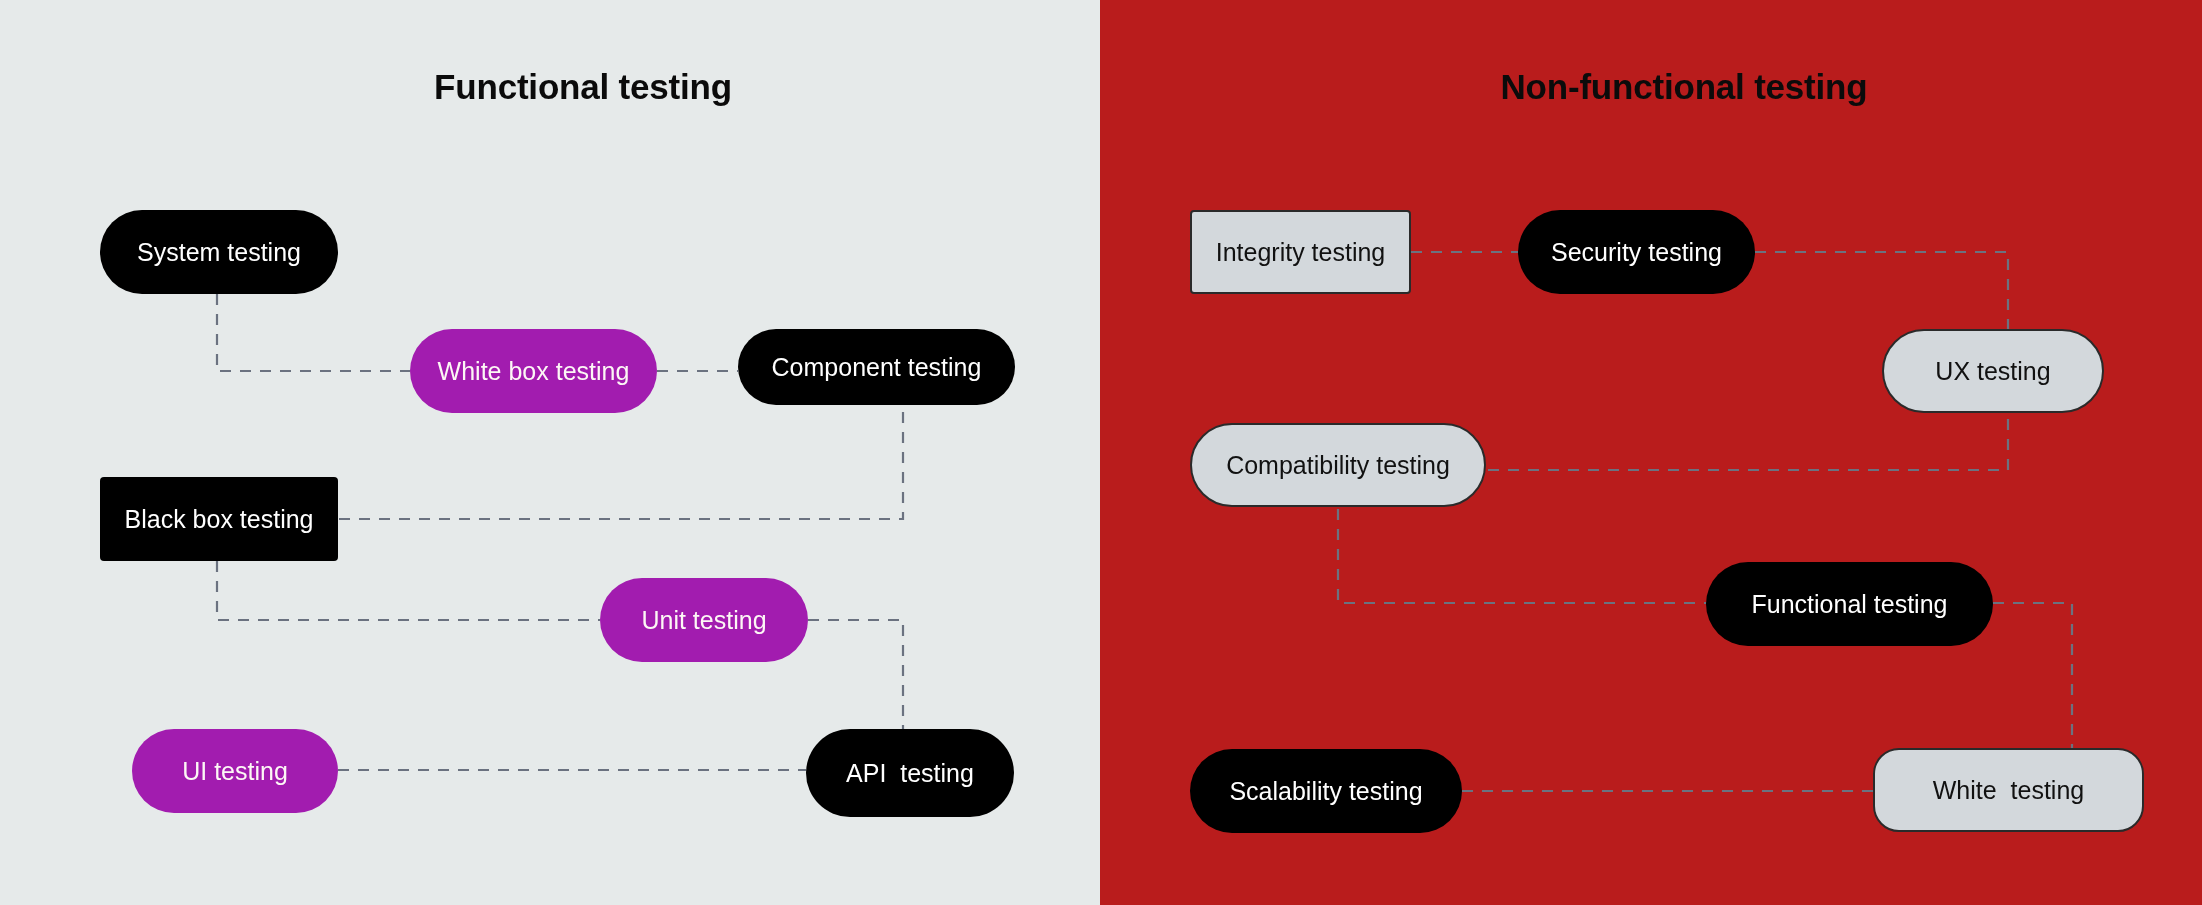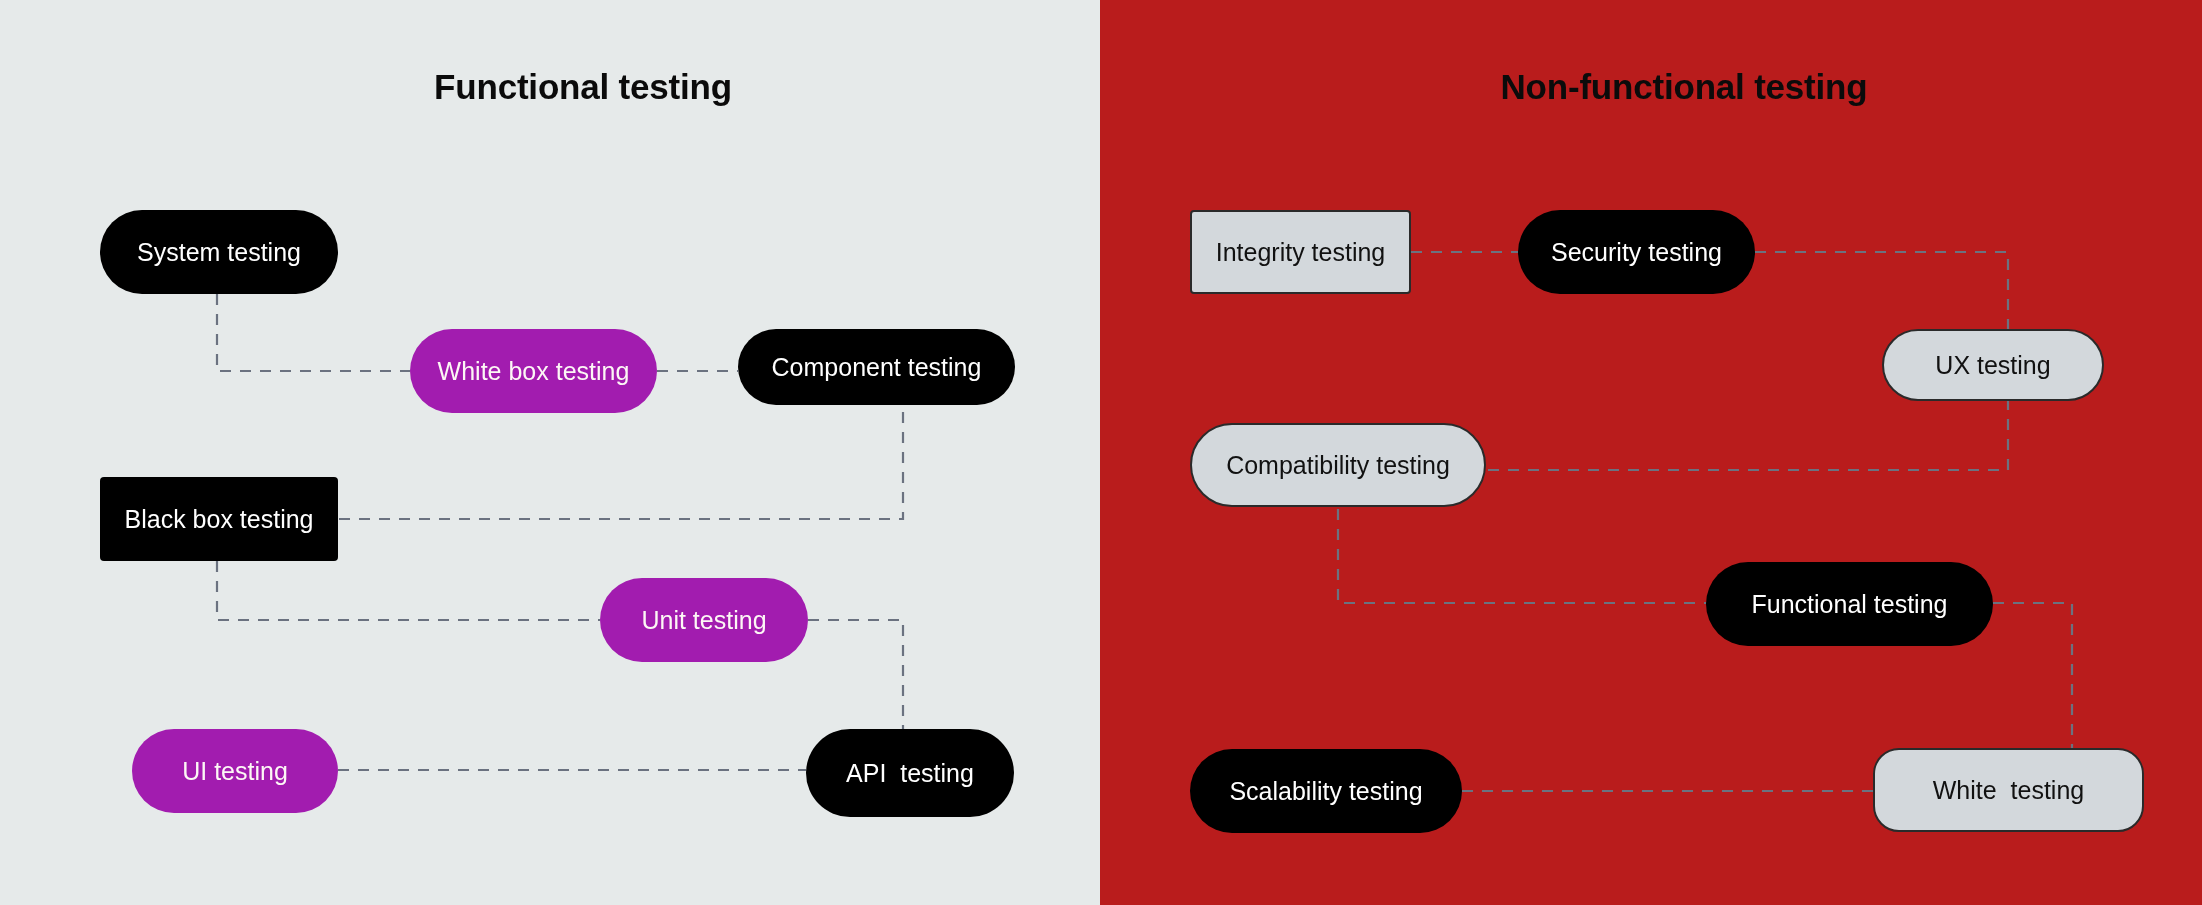--- a/index.html
+++ b/index.html
@@ -150,21 +150,21 @@
   </div>
 
   <div class="node node-grey shape-rect" style="left:1190px; top:210px; width:221px; height:84px;">
     <span>Integrity testing</span>
   </div>
 
   <div class="node node-dark shape-pill" style="left:1518px; top:210px; width:237px; height:84px;">
     <span>Security testing</span>
   </div>
 
-  <div class="node node-grey shape-pill" style="left:1882px; top:329px; width:222px; height:72px;">
+  <div class="node node-grey shape-pill" style="left:1882px; top:329px; width:222px; height:84px;">
     <span>UX testing</span>
   </div>
 
   <div class="node node-grey shape-pill" style="left:1190px; top:423px; width:296px; height:84px;">
     <span>Compatibility testing</span>
   </div>
 
   <div class="node node-dark shape-pill" style="left:1706px; top:562px; width:287px; height:84px;">
     <span>Functional testing</span>
   </div>

